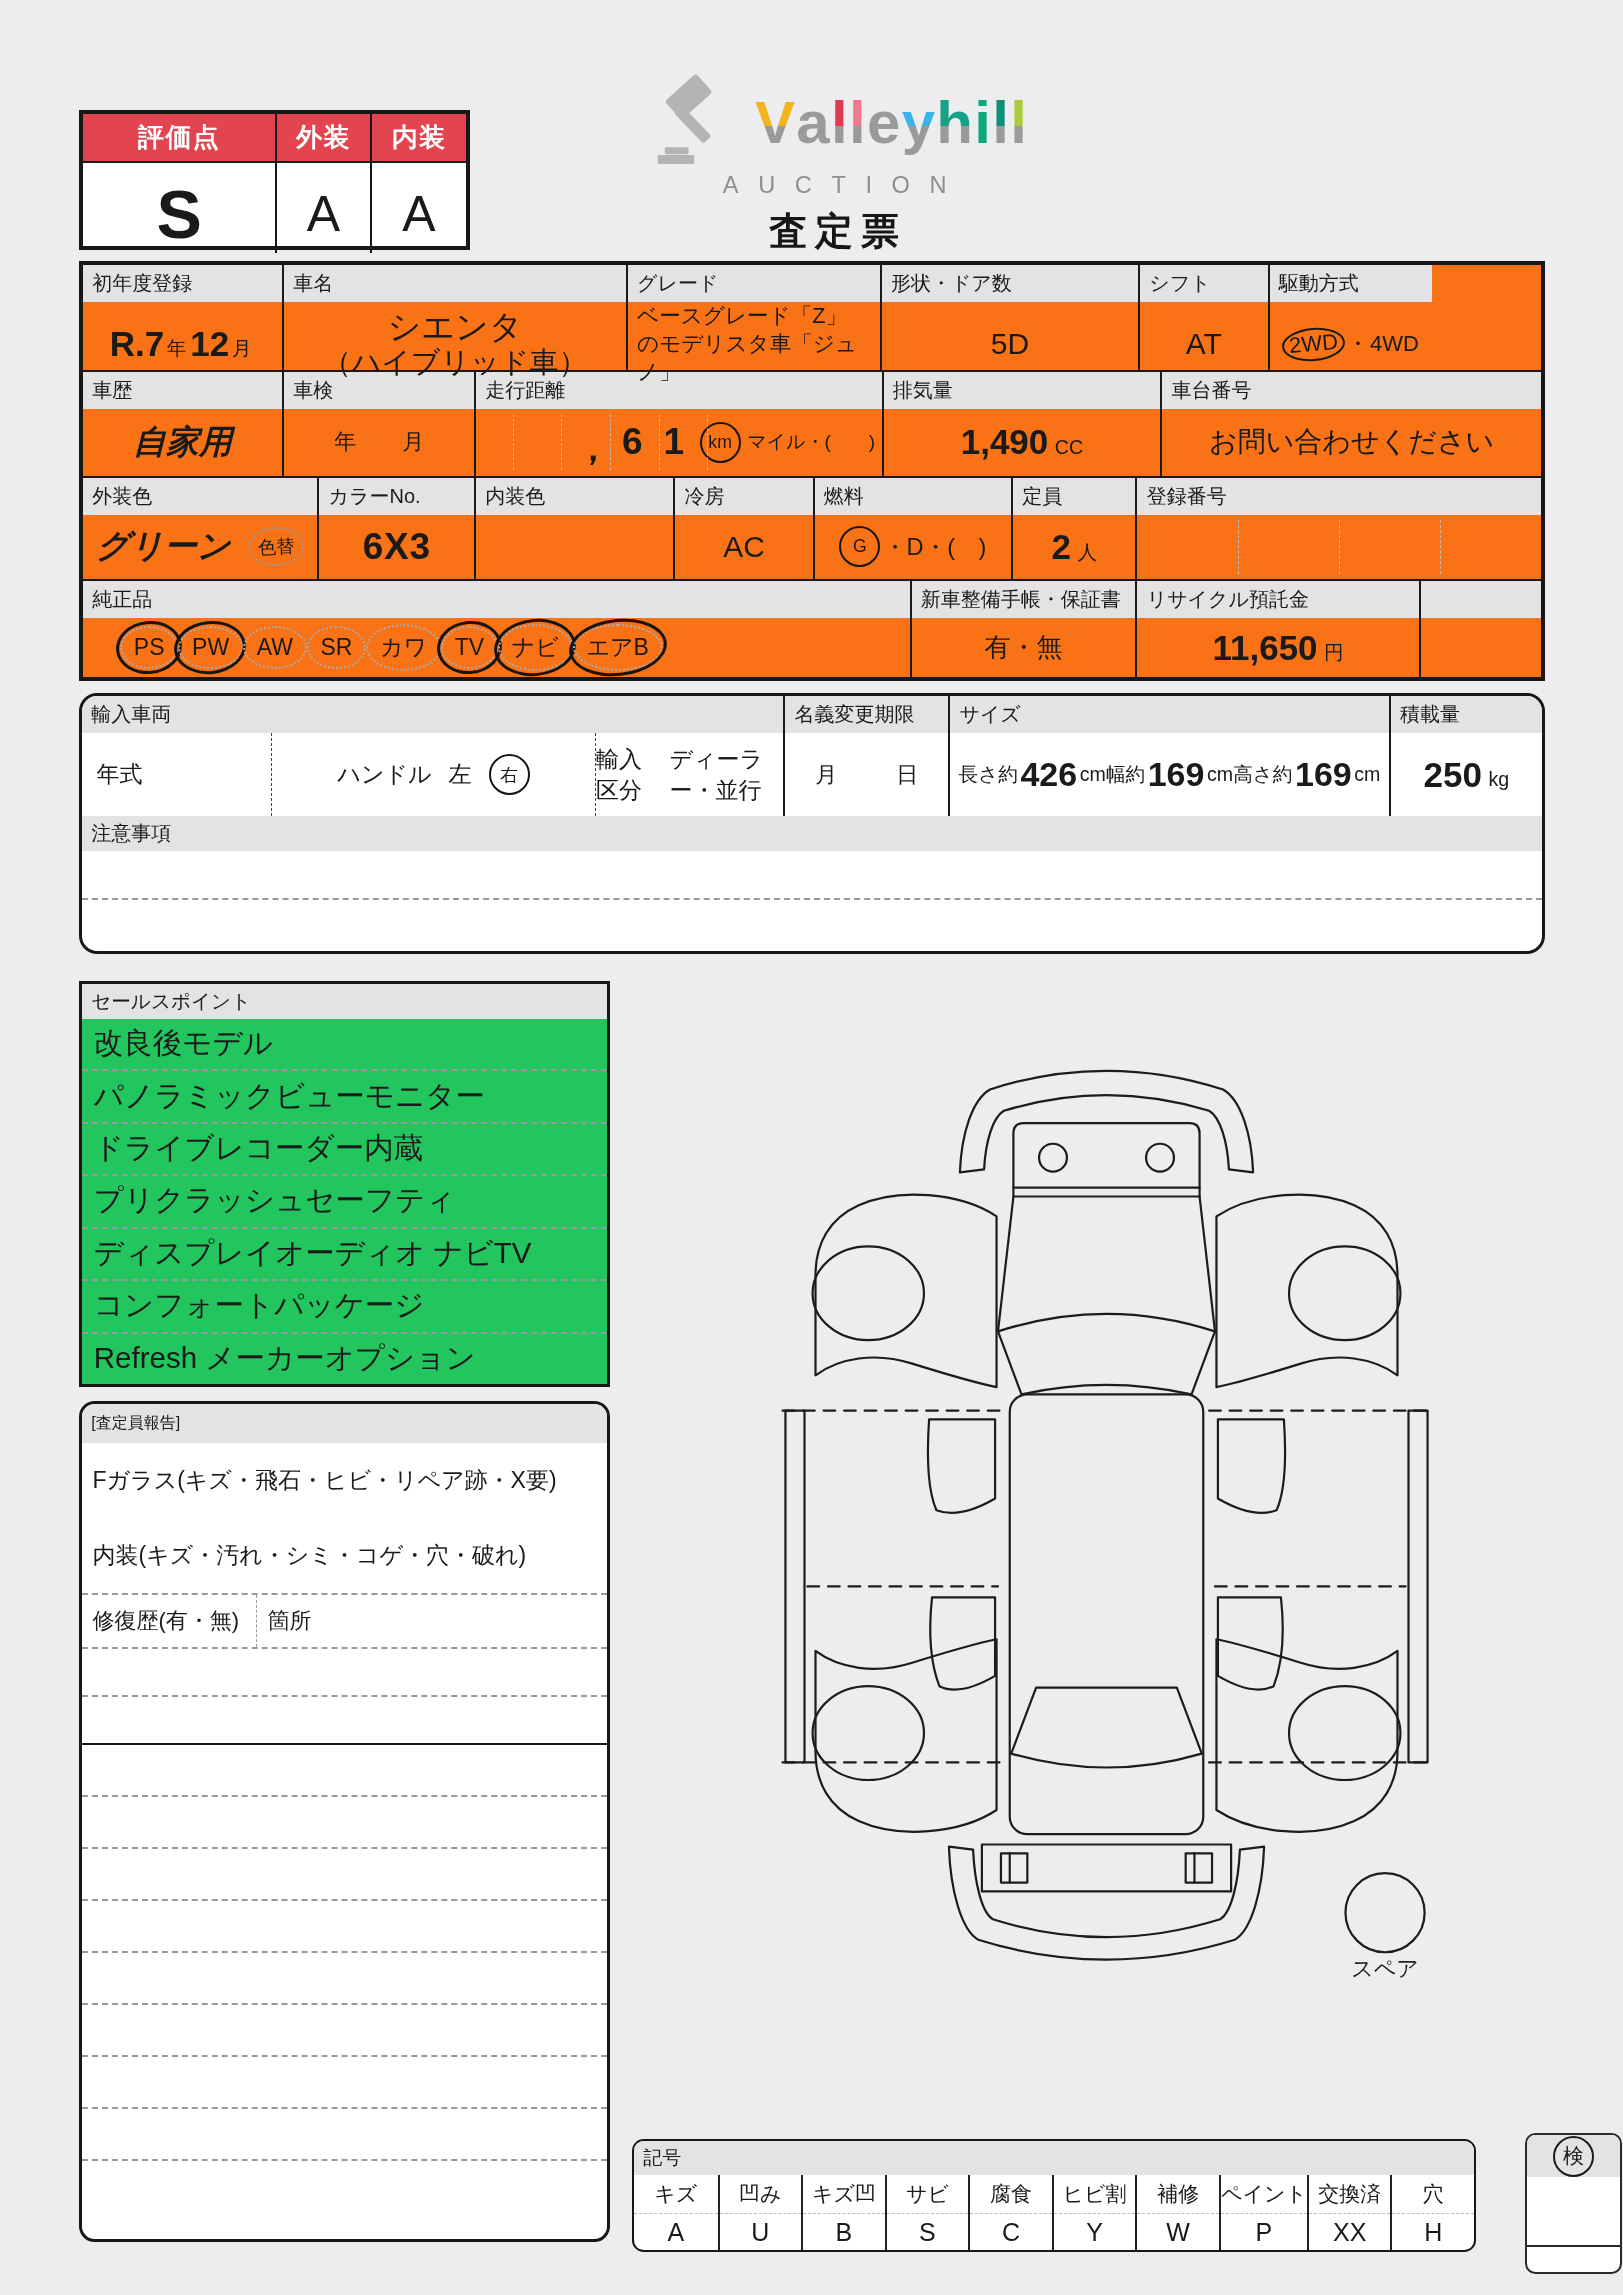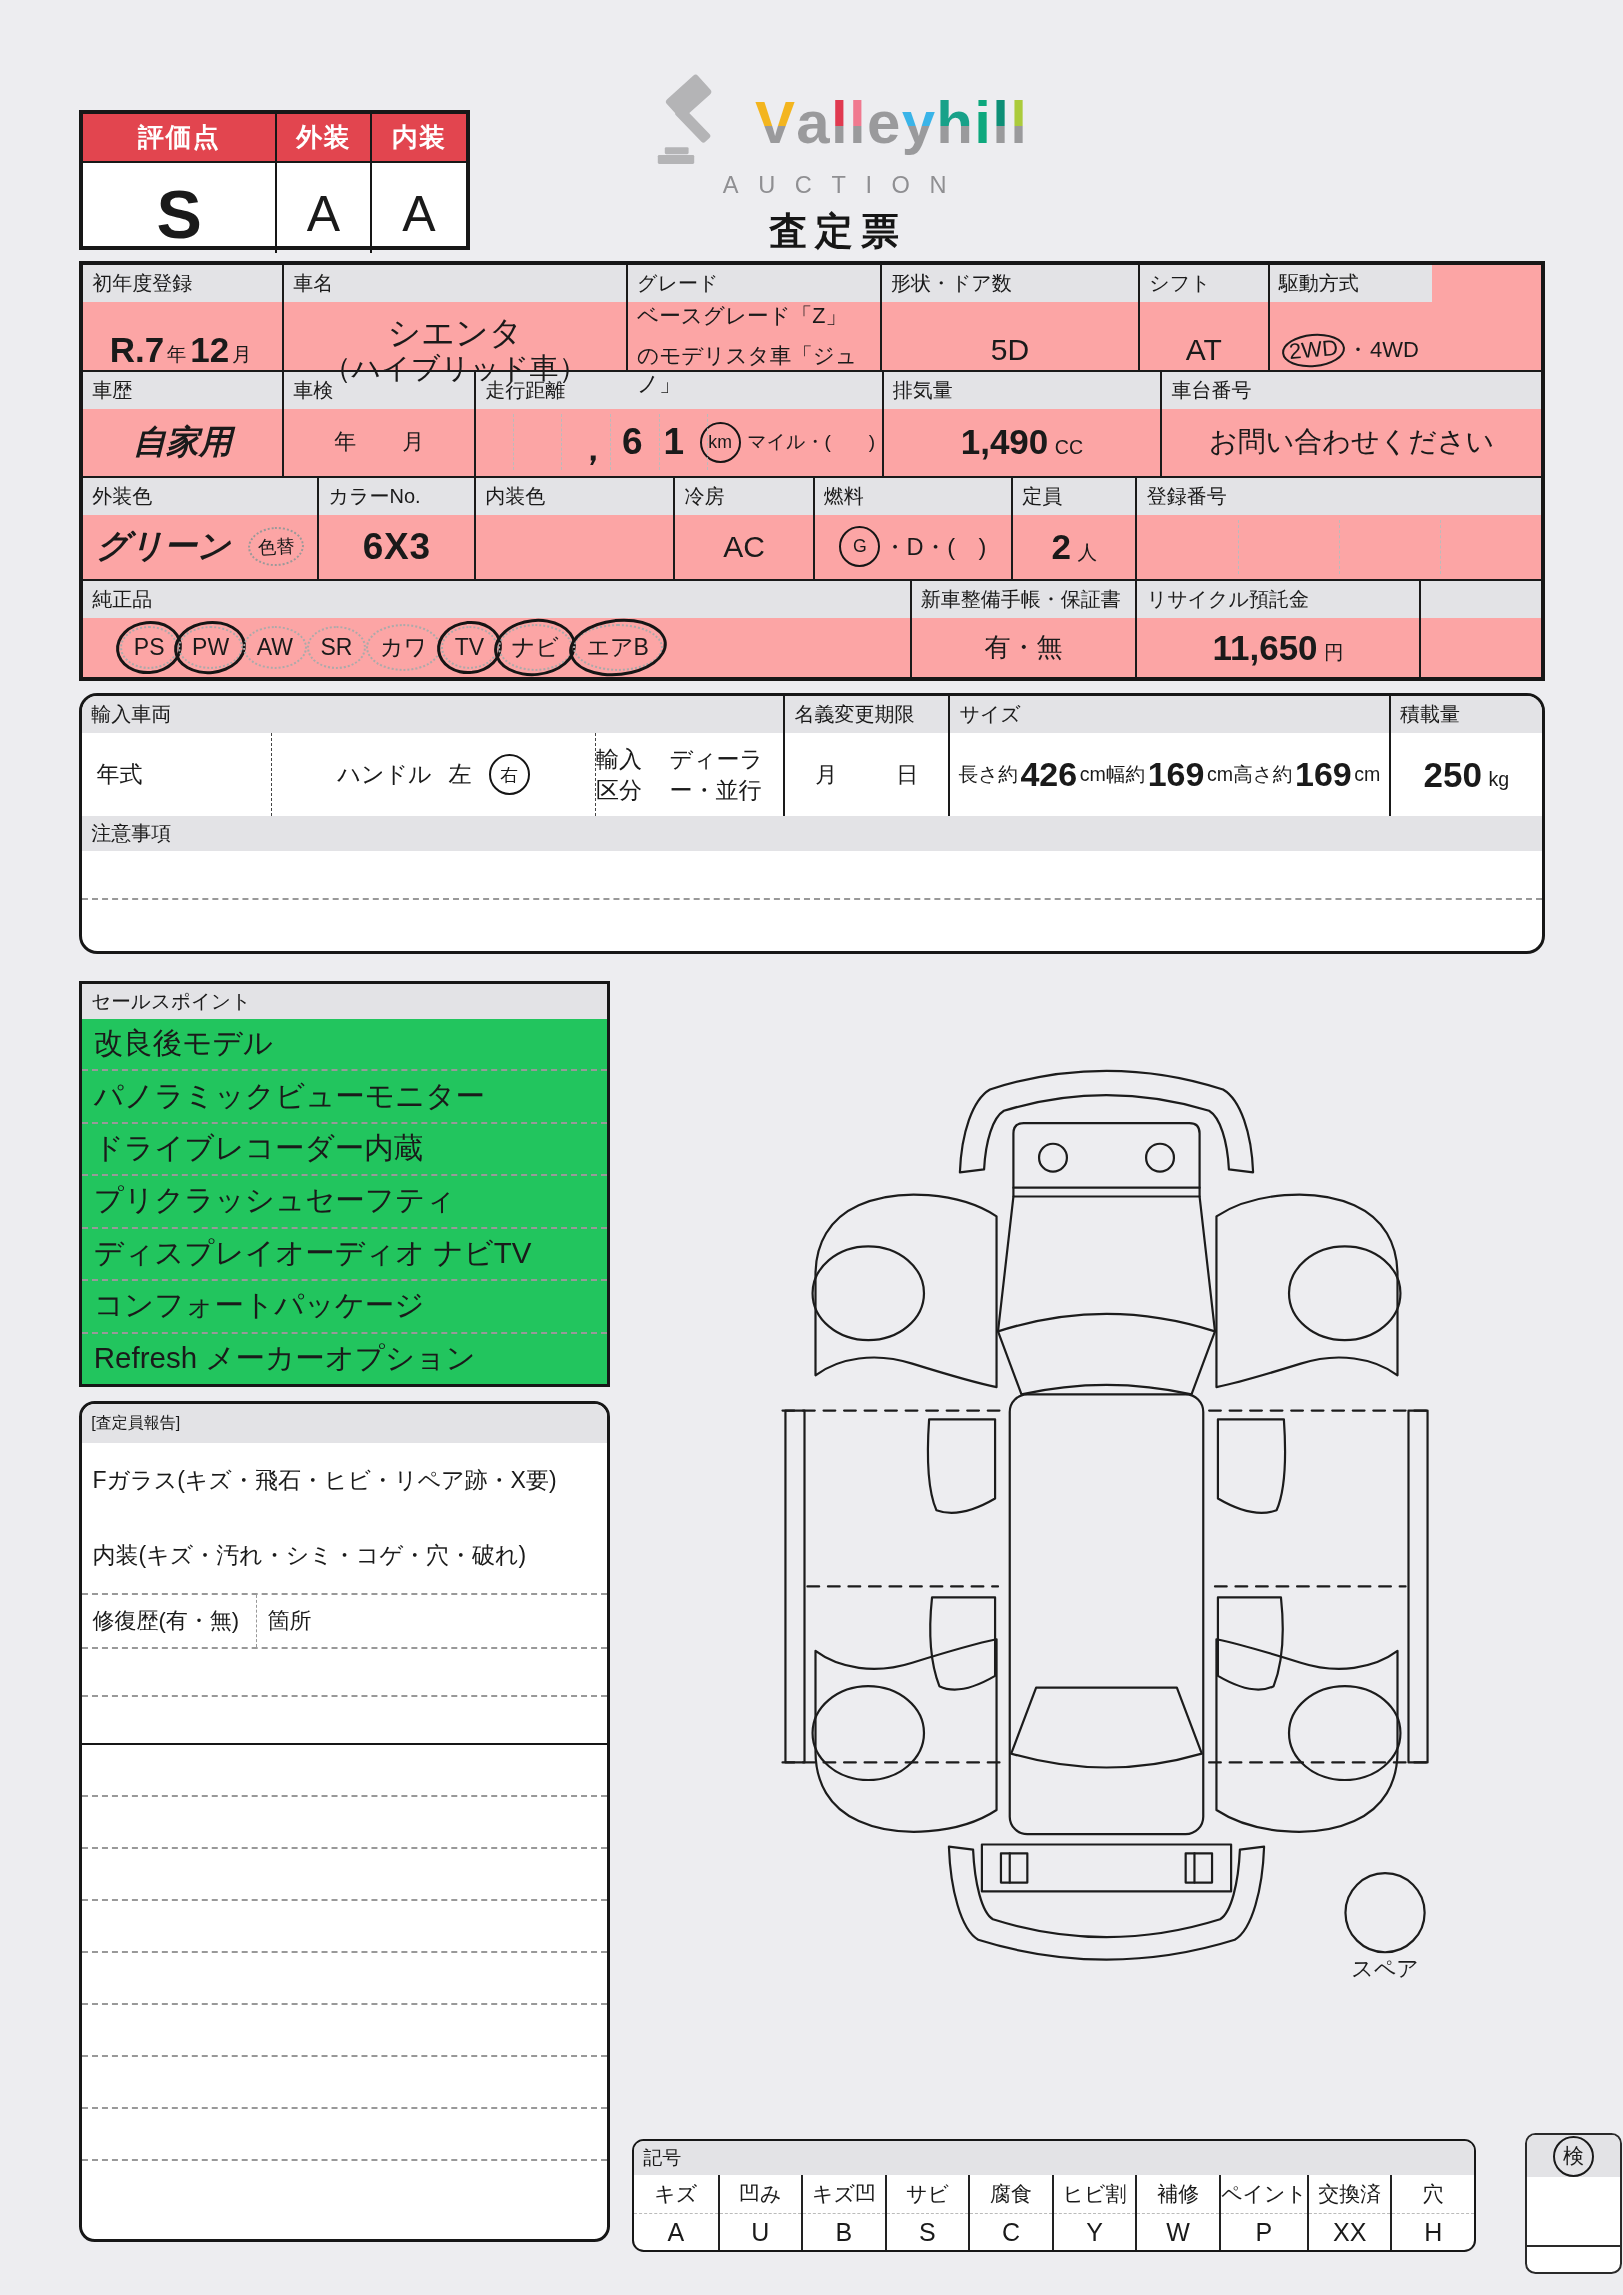--- a/index.html
+++ b/index.html
@@ -24,33 +24,33 @@
   .logo-sub{font-size:23.6px;color:#8f8f92;letter-spacing:19.6px;margin-top:1.3px;padding-left:13px;}
   .page-title{font-size:38px;font-weight:bold;letter-spacing:7.9px;margin-top:6.5px;color:#161616;}
 
   
   .lab{background:#e3e3e6;height:37px;font-size:20px;display:flex;align-items:center;padding:0 9.2px;flex:none;box-sizing:border-box;white-space:nowrap;}
   .val{flex:1;display:flex;align-items:center;justify-content:center;position:relative;box-sizing:border-box;}
   .cell{border-left:2px solid #1a1a1a;display:flex;flex-direction:column;box-sizing:border-box;min-width:0;}
   .cell:first-child{border-left:none;}
 
   
-  .t1{position:absolute;left:79px;top:261px;width:1466px;height:420px;border:4.6px solid #171717;background:#fca5a5;box-sizing:border-box;display:flex;flex-direction:column;}
+  .t1{position:absolute;left:79px;top:261px;width:1466px;height:420px;border:4.6px solid #171717;background:#f97316;box-sizing:border-box;display:flex;flex-direction:column;}
   .t1 .row{display:grid;border-top:2px solid #1a1a1a;}
   .t1 .row:first-child{border-top:none;}
   .r1{grid-template-columns:306fr 528fr 390fr 397fr 199fr 252fr 168fr;height:105px;}
   .r2{grid-template-columns:306fr 295fr 626fr 428fr 585fr;height:105px;}
   .r3{grid-template-columns:360fr 241fr 306fr 214fr 305fr 191fr 623fr;height:103px;}
   .r4{grid-template-columns:1270fr 347fr 435fr 188fr;height:97px;}
   .b54{font-size:35px;font-weight:bold;}
   .u30{font-size:19.6px;margin:9.2px 3.9px 0 2.6px;align-self:center;}
   .two-line{display:flex;flex-direction:column;align-items:center;line-height:1.15;}
   .name-l1{font-size:33px;}
   .name-l2{font-size:29px;}
-  .grade{align-items:flex-start;justify-content:center;flex-direction:column;padding:0 9.2px;line-height:1.3;font-size:21.6px;gap:12px;}
+  .grade{align-items:flex-start;justify-content:center;flex-direction:column;padding:0 9.2px;line-height:1.3;font-size:21.6px;}
   .model-code{font-size:37px;font-weight:bold;letter-spacing:0.7px;}
   .mid46{font-size:30px;}
   .drive{font-size:22px;gap:1.3px;}
   .oval-hand{border:2.6px solid #1a1a1a;border-radius:50%;padding:1.3px 5.2px;transform:rotate(-5deg);display:inline-block;}
   .shaken{gap:46px;font-size:22px;}
   .odo{justify-content:flex-end;padding-right:6.5px;gap:6.5px;}
   .odo-comma{font-size:35px;font-weight:bold;align-self:flex-end;margin-bottom:3.9px;}
   .odo-digit{font-size:37px;font-weight:bold;letter-spacing:3.9px;margin:0 5.2px;}
   .solid-circle{border:2.6px solid #151515;border-radius:50%;width:37px;height:37px;display:inline-flex;align-items:center;justify-content:center;font-size:17.7px;flex:none;}
   .odo-alt{font-size:19px;}

